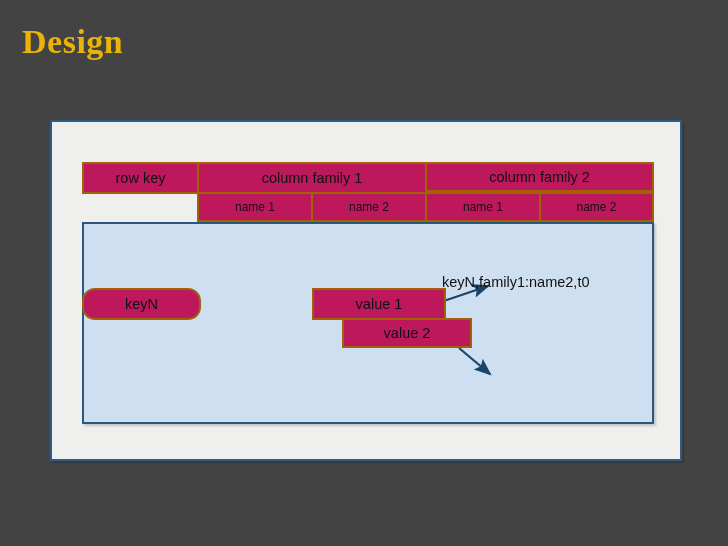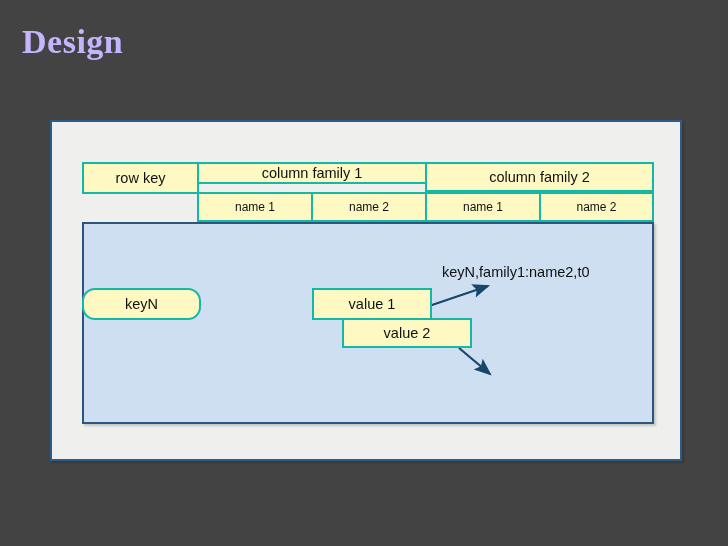--- a/index.html
+++ b/index.html
@@ -17,55 +17,55 @@
   }
 
   
   #slide-title {
     position: absolute;
     left: 22px;
     top: 23px;
     font-family: "Liberation Serif", serif;
     font-size: 34px;
     font-weight: 700;
-    color: #c4b5fd;
+    color: #eab308;
     letter-spacing: 0.5px;
     line-height: 1.1;
     white-space: nowrap;
   }
 
   
   #diagram-frame {
     position: absolute;
     left: 50px;
     top: 120px;
     width: 632px;
     height: 341px;
     background: #efefed;
     border: 2px solid #2d5c86;
     box-shadow: 2px 2px 2px rgba(0,0,0,0.18);
   }
 
   
   .cell {
     position: absolute;
-    background: #fef9c3;
-    border: 2px solid #14b8a6;
+    background: #be185d;
+    border: 2px solid #a16207;
     display: flex;
     align-items: center;
     justify-content: center;
     color: #111111;
     font-size: 14.5px;
     white-space: nowrap;
   }
   .cell.nudge-small { font-size: 12px; }
 
   
   #cell-row-key      { left: 30px;  top: 40px;  width: 117px; height: 32px; }
-  #cell-cf1          { left: 145px; top: 40px;  width: 230px; height: 22px; }
+  #cell-cf1          { left: 145px; top: 40px;  width: 230px; height: 32px; }
   #cell-cf2          { left: 373px; top: 40px;  width: 229px; height: 30px; }
 
   
   #cell-cf1-name1    { left: 145px; top: 70px;  width: 116px; height: 30px; }
   #cell-cf1-name2    { left: 259px; top: 70px;  width: 116px; height: 30px; }
   #cell-cf2-name1    { left: 373px; top: 70px;  width: 116px; height: 30px; }
   #cell-cf2-name2    { left: 487px; top: 70px;  width: 115px; height: 30px; }
 
   
   #body-panel {
@@ -74,31 +74,31 @@
     top: 100px;
     width: 572px;
     height: 202px;
     background: #cddff1;
     border: 2px solid #2c567f;
     box-shadow: 2px 2px 2px rgba(0,0,0,0.18);
   }
 
   
   #cell-keyn    { left: -2px;  top: 64px;  width: 119px; height: 32px; border-radius: 13px; }
-  #cell-value1  { left: 228px; top: 64px;  width: 120px; height: 32px; }
+  #cell-value1  { left: 228px; top: 64px;  width: 134px; height: 32px; }
   #cell-value2  { left: 258px; top: 94px;  width: 130px; height: 30px; }
 
   
   .annot {
     position: absolute;
     color: #111111;
     font-size: 14.5px;
     white-space: nowrap;
   }
-  #annot-t0 { left: 358px; top: 40px; }
+  #annot-t0 { left: 358px; top: 50px; }
   #annot-t1 { left: 358px; top: 151px; }
 
   
   #arrows {
     position: absolute;
     left: 0; top: 0;
     width: 572px; height: 202px;
     pointer-events: none;
   }
 </style>

